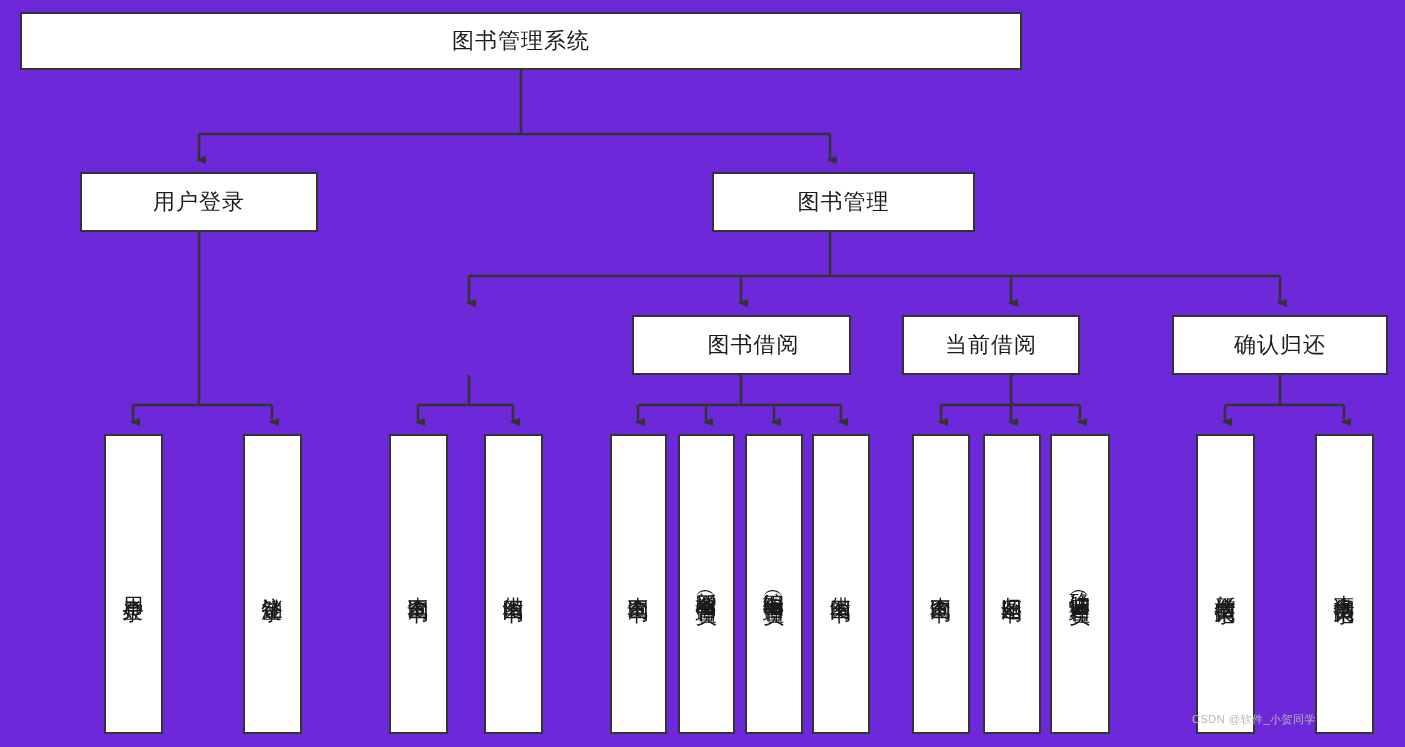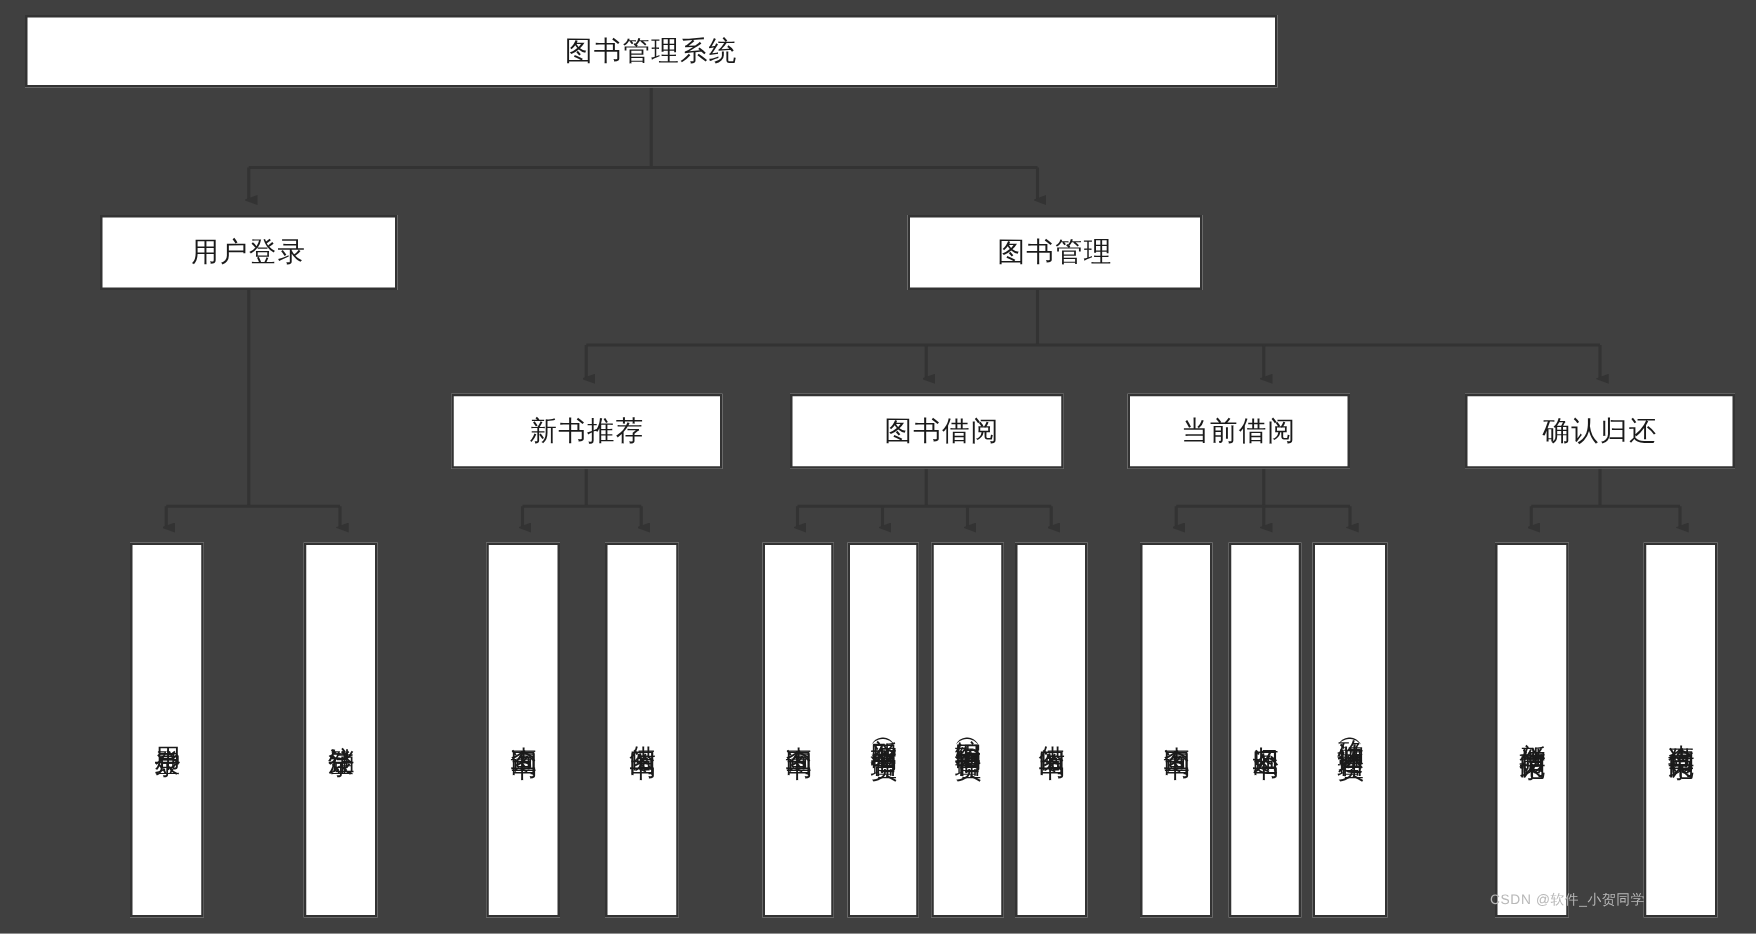--- a/index.html
+++ b/index.html
@@ -7,21 +7,21 @@
     padding: 0;
     background: #ffffff;
   }
   body {
     font-family: "Liberation Sans", "DejaVu Sans", sans-serif;
   }
   #canvas {
     position: relative;
     width: 1405px;
     height: 747px;
-    background: #404040;
+    background: #6d28d9;
     overflow: hidden;
   }
   #wires {
     position: absolute;
     left: 0;
     top: 0;
     width: 1405px;
     height: 747px;
   }
   .node {
@@ -119,27 +119,24 @@
     </g>
   </svg>
 
   <div class="node horizontal" style="left: 20px; top: 12px; width: 1002px; height: 58px;">
     <span>图书管理系统</span>
   </div>
 
   <div class="node horizontal" style="left: 80px; top: 172px; width: 238px; height: 60px;">
     <span>用户登录</span>
   </div>
-  <div class="node horizontal" style="left: 712px; top: 172px; width: 236px; height: 60px; margin-left: 14px;">
+  <div class="node horizontal" style="left: 712px; top: 172px; width: 263px; height: 60px;">
     <span>图书管理</span>
   </div>
 
-  <div class="node horizontal" style="left: 361px; top: 315px; width: 217px; height: 60px;">
-    <span>新书推荐</span>
-  </div>
   <div class="node horizontal" style="left: 632px; top: 315px; width: 219px; height: 60px; padding-left: 24px;">
     <span>图书借阅</span>
   </div>
   <div class="node horizontal" style="left: 902px; top: 315px; width: 178px; height: 60px;">
     <span>当前借阅</span>
   </div>
   <div class="node horizontal" style="left: 1172px; top: 315px; width: 216px; height: 60px;">
     <span>确认归还</span>
   </div>
 

